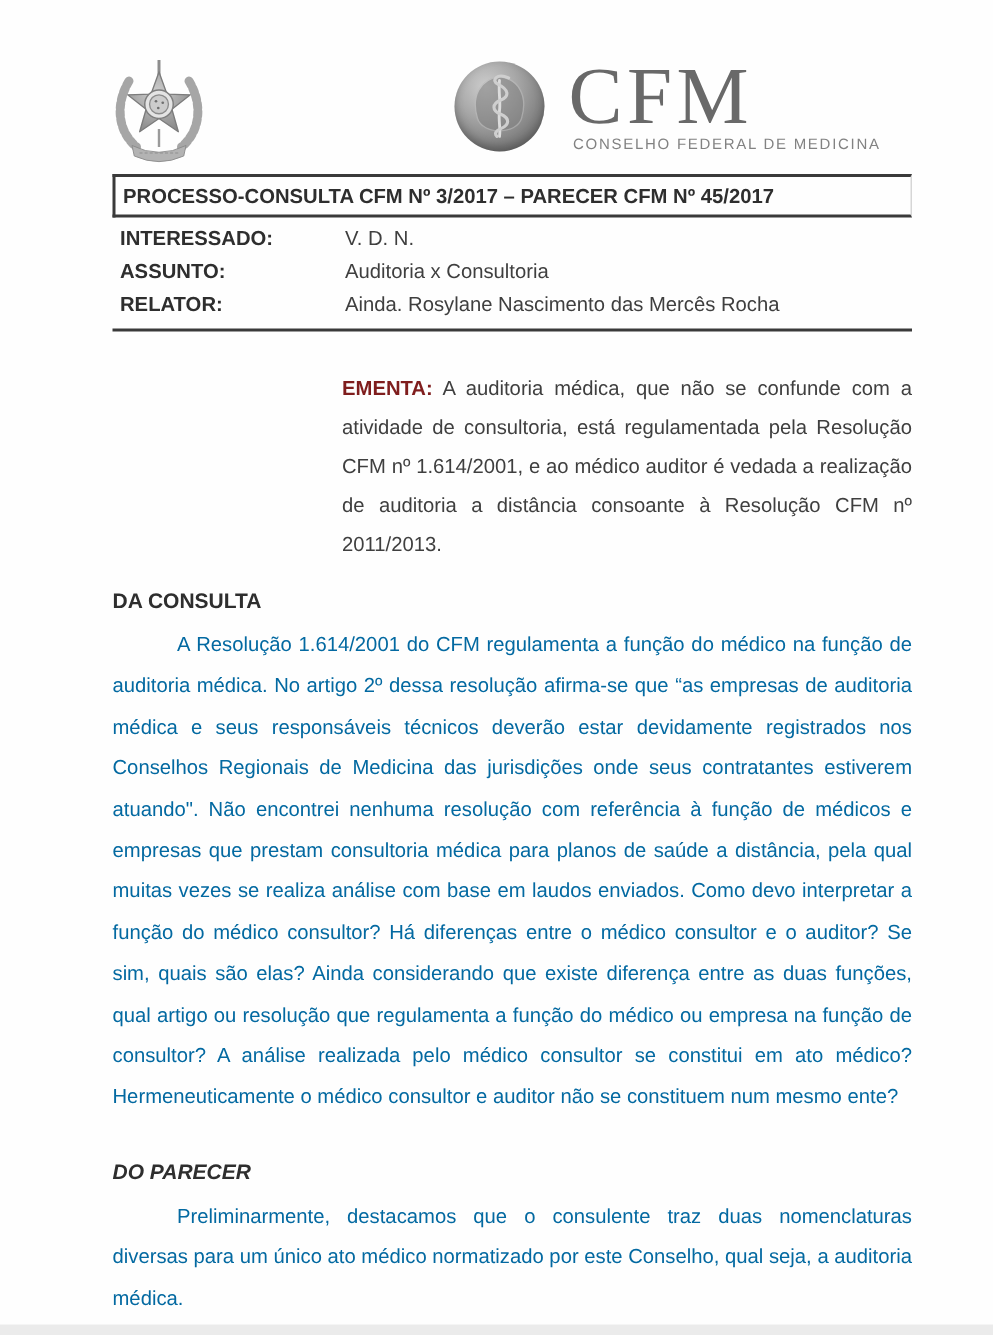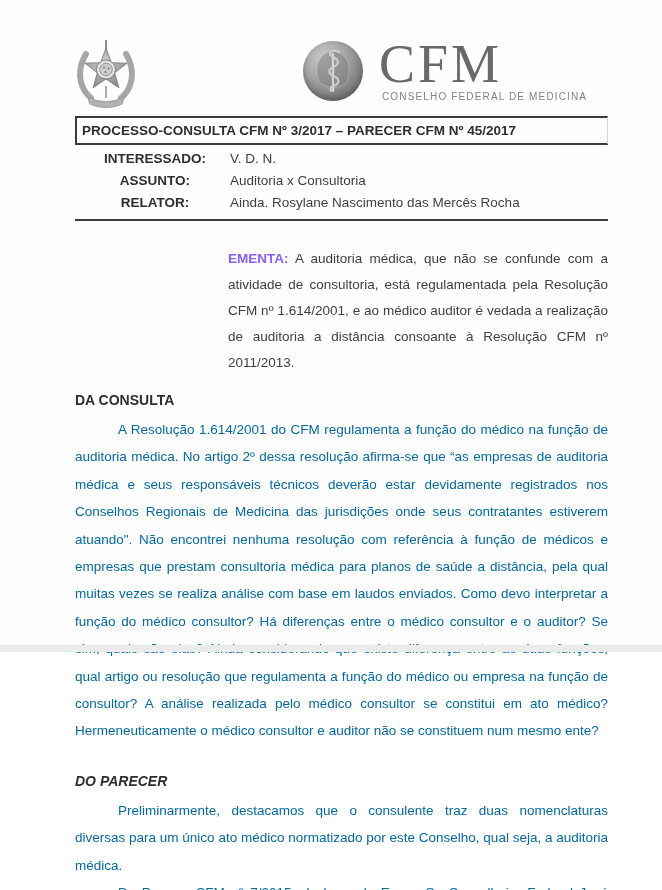--- a/index.html
+++ b/index.html
@@ -1,21 +1,21 @@
 <!DOCTYPE html>
 <html lang="pt"><head>
 <meta charset="utf-8">
 <style>
   html,body{margin:0;padding:0;}
   body{
     width:662px;height:890px;background:#ffffff;
     font-family:"Liberation Sans","DejaVu Sans",sans-serif;
     color:#3f3f3f;position:relative;overflow:hidden;
   }
-  .page{position:relative;width:662px;height:652px;background:#fefefe;}
+  .page{position:relative;width:662px;height:890px;background:#fefefe;}
 
   
   .header{padding:36px 54px 0 75px;display:flex;align-items:flex-start;}
   .coat{width:62px;height:78px;flex:0 0 auto;}
   .coat svg{width:62px;height:78px;display:block;}
   .cfm-logo{margin-left:166px;display:flex;align-items:center;margin-top:3px;}
   .cfm-circle{
     width:60px;height:60px;border-radius:50%;flex:0 0 auto;
     background:radial-gradient(circle at 35% 28%, #cdcdcd 0%, #a8a8a8 35%, #7d7d7d 70%, #636363 100%);
     box-shadow:inset 0 -3px 6px rgba(0,0,0,.25);
@@ -36,27 +36,27 @@
   .content{margin:0 54px 0 75px;}
   .case-table{margin-top:2px;}
   .case-title{
     font-weight:bold;font-size:13.5px;color:#2e2e2e;
     padding:5px 0 5px 5px;
     border-top:2px solid #3a3a3a;border-left:2px solid #3a3a3a;
     border-bottom:2px solid #3a3a3a;border-right:1px solid #d6d6d6;
   }
   .case-rows{border-bottom:2px solid #3a3a3a;padding:3px 0 5px;}
   .case-row{display:flex;font-size:13.5px;line-height:16px;padding:3px 0 3px 5px;}
-  .case-label{width:150px;flex:0 0 auto;font-weight:bold;color:#2e2e2e;text-align:center;}
+  .case-label{width:150px;flex:0 0 auto;font-weight:bold;color:#2e2e2e;}
   .case-value{color:#3f3f3f;}
 
   
   .ementa{margin:25px 0 0 153px;}
   .ementa p{margin:0;font-size:13.5px;line-height:26px;text-align:justify;}
-  .ementa .lbl{font-weight:bold;color:#8b5cf6;}
+  .ementa .lbl{font-weight:bold;color:#7f1d1d;}
 
   
   h2.sec{font-size:14px;font-weight:bold;color:#2e2e2e;margin:15px 0 7px;line-height:18px;}
   h2.sec.second{margin-top:27px;font-style:italic;}
   p.body{
     margin:0;font-size:13.5px;line-height:27.4px;color:#0369a1;
     text-align:justify;text-indent:43px;
   }
 
   .bottom-strip{position:absolute;left:0;bottom:0;width:662px;height:7px;background:#ebebeb;}

